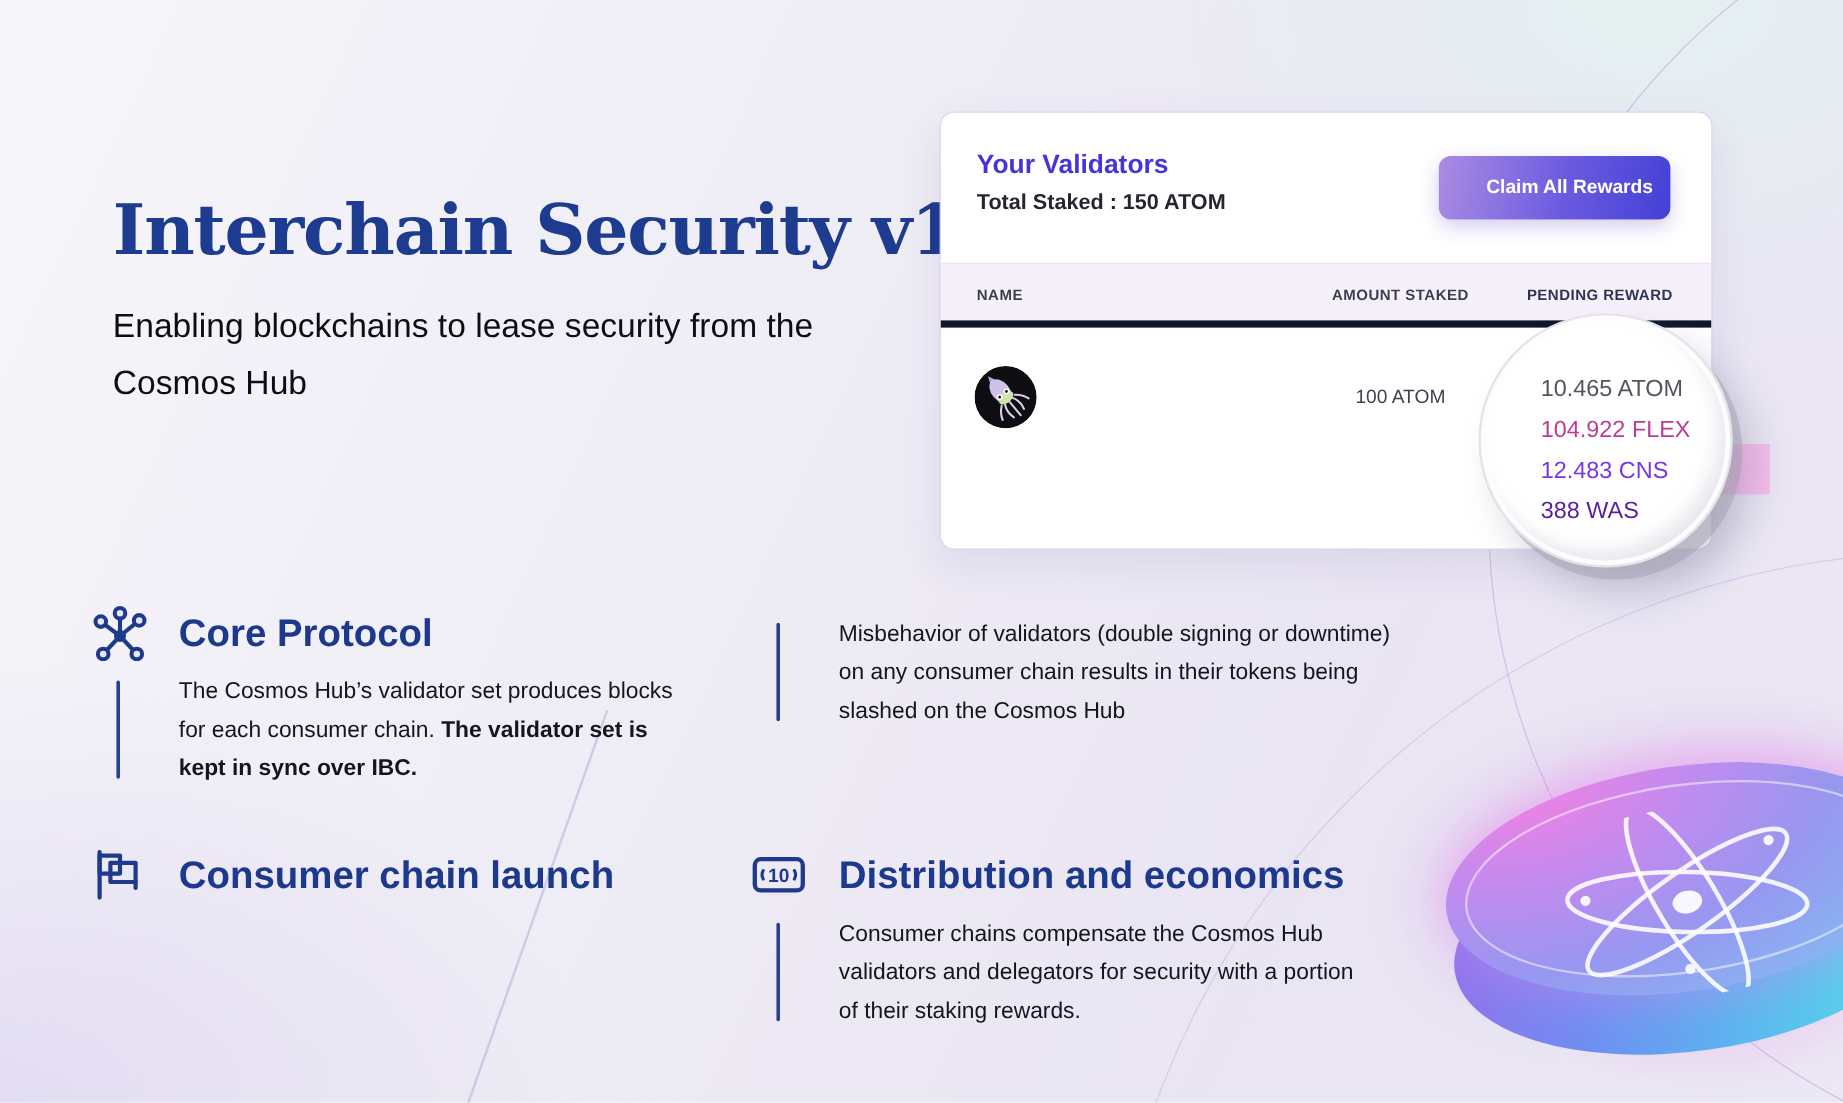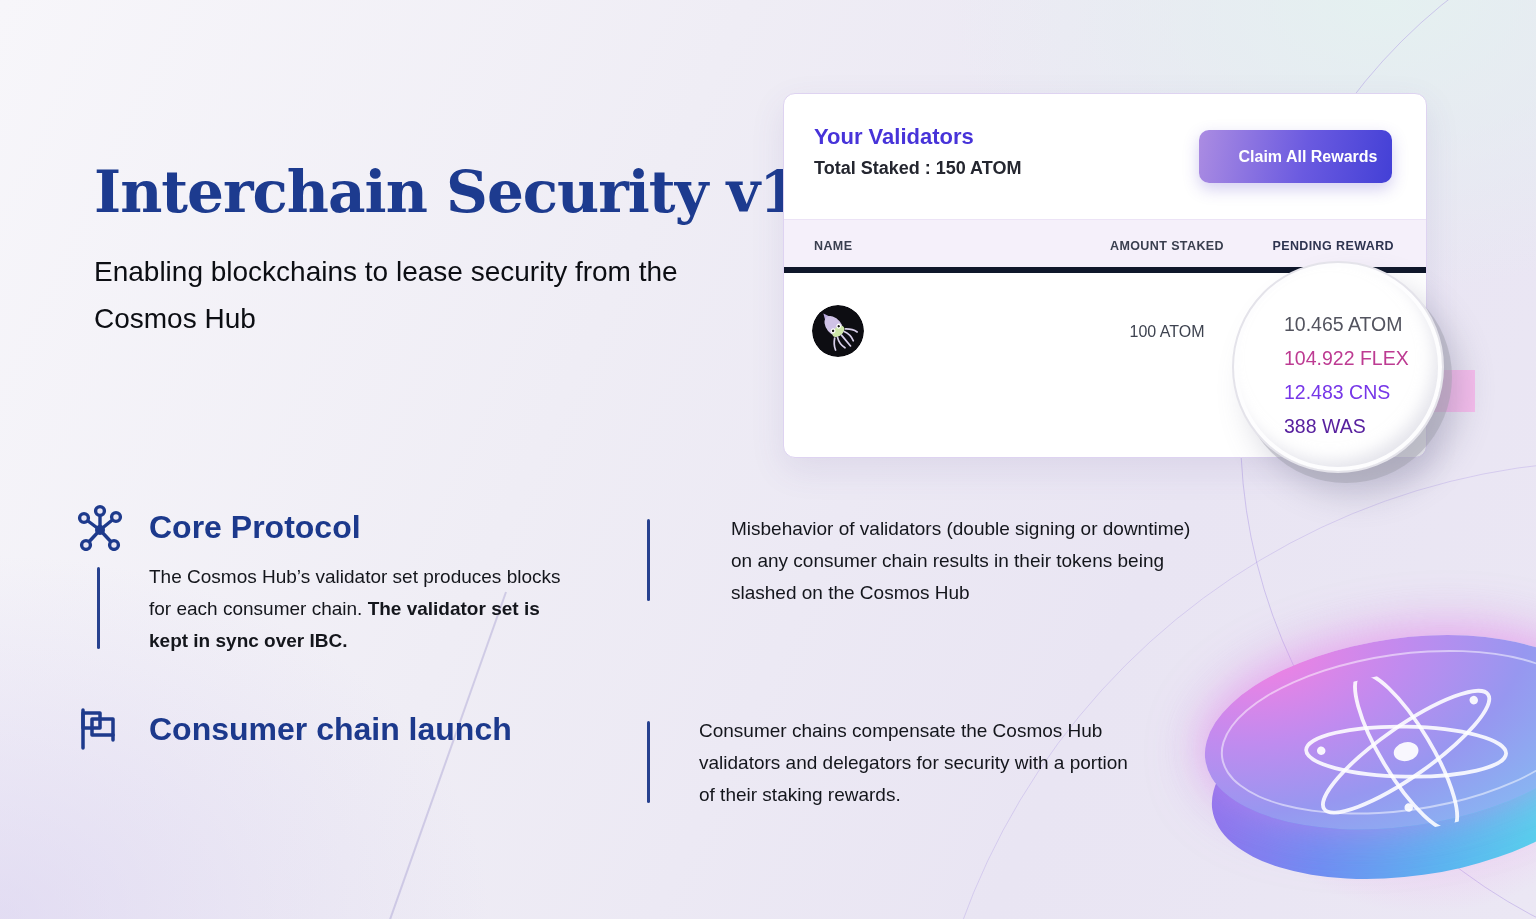--- a/index.html
+++ b/index.html
@@ -59,21 +59,21 @@
   .feature { position:absolute; width:500px; z-index:2; }
   .f0 { left:75px; top:503px; } .f1 { left:625px; top:503px; }
   .f2 { left:75px; top:705px; } .f3 { left:625px; top:705px; }
   .f-head { display:flex; align-items:center; gap:26px; height:48px; }
   .f-icon { width:48px; height:48px; flex:0 0 48px; }
   .f-title { font-size:32px; font-weight:700; color:#1c398c;text-align:center; }
   .f-bodywrap { position:relative; margin-left:74px; margin-top:10px; }
   .f-rule { position:absolute; left:-52px; top:6px; width:3px; height:calc(100% - 14px);
             background:#27418f; border-radius:2px; }
   .f-body { font-size:19px; line-height:32px; color:#14161c; }
-  .f0 .f-body { width:415px; } .f1 .f-body { width:465px;margin-left:32px; }
+  .f0 .f-body { width:415px; } .f1 .f-body { width:465px; }
   .f2 .f-body { width:400px; } .f3 .f-body { width:440px; }
   .f-bold { font-weight:700; }
 
   
   .coin { position:absolute; left:1195px; top:600px; width:440px; height:330px; z-index:3; }
   .coin-glow { position:absolute; left:-30px; top:-10px; width:520px; height:380px;
     background:radial-gradient(closest-side, rgba(242,130,235,0.40), rgba(242,130,235,0) 70%); }
   .coin-wrap { position:absolute; left:12px; top:38px; width:400px; height:240px; transform:rotate(-8deg); }
   .coin-side { position:absolute; left:0; top:50px; width:400px; height:188px; border-radius:50%;
     background:linear-gradient(90deg,#8d76ee 0%, #6e8ff2 25%, #5bb5f0 55%, #57d6ec 85%, #63e0ea 100%); }
@@ -180,20 +180,30 @@
           <rect x="8" y="8" width="17" height="15"></rect>
           <rect x="17" y="14" width="21" height="16"></rect>
           <path d="M38 30 L38 35"></path>
         </svg>
       </span>
       <h3 class="f-title">Consumer chain launch</h3>
     </div>
   </article>
 
   <article class="feature f3">
+    <div class="f-head">
+      <span class="f-icon">
+        <svg viewBox="0 0 48 48" width="48" height="48">
+          <rect x="4" y="11" width="40" height="26" rx="5" fill="none" stroke="#1e3a8c" stroke-width="3.6"></rect>
+          <path d="M11 20.5 q-2 3.5 0 7 M37 20.5 q2 3.5 0 7" fill="none" stroke="#1e3a8c" stroke-width="2.6" stroke-linecap="round"></path>
+          <text x="24" y="30" text-anchor="middle" font-family="Liberation Sans, DejaVu Sans, sans-serif" font-size="16" font-weight="bold" fill="#1e3a8c">10</text>
+        </svg>
+      </span>
+      <h3 class="f-title">Distribution and economics</h3>
+    </div>
     <div class="f-bodywrap">
       <span class="f-rule"></span>
       <p class="f-body"><span>Consumer chains compensate the Cosmos Hub validators and delegators for security with a portion of their staking rewards.</span><span class="f-bold"></span></p>
     </div>
   </article>
 
   <div class="coin">
     <div class="coin-glow"></div>
     <div class="coin-wrap">
       <div class="coin-side"></div>

